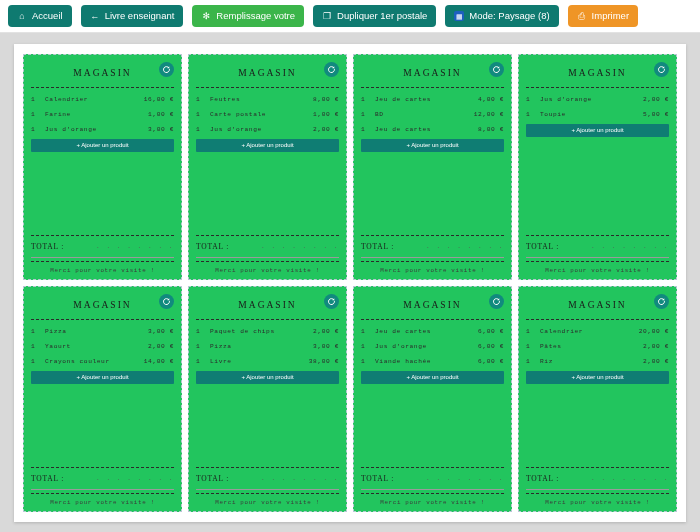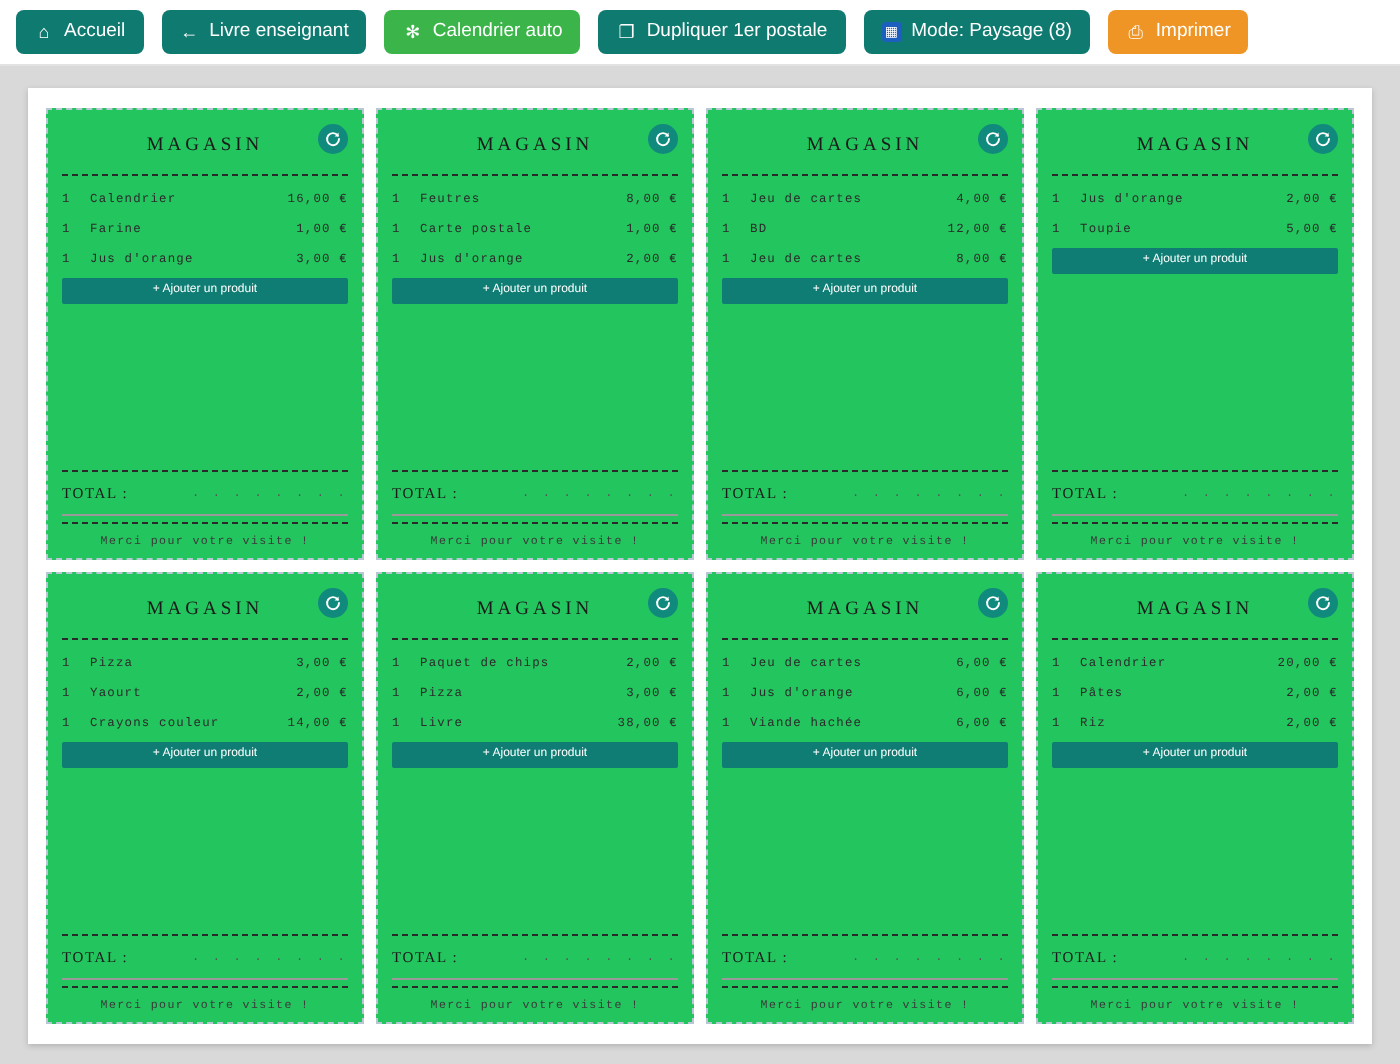--- a/index.html
+++ b/index.html
@@ -186,21 +186,21 @@
     <button class="tbtn" style="background: rgb(15, 122, 112);">
       <span class="glyph">⌂</span>
       <span>Accueil</span>
     </button>
     <button class="tbtn" style="background: rgb(15, 122, 112);">
       <span class="glyph">←</span>
       <span>Livre enseignant</span>
     </button>
     <button class="tbtn" style="background: rgb(59, 181, 74);">
       <span class="glyph">✻</span>
-      <span>Calendrier auto</span>
+      <span>Remplissage votre</span>
     </button>
     <button class="tbtn" style="background: rgb(15, 122, 112);">
       <span class="glyph">❐</span>
       <span>Dupliquer 1er postale</span>
     </button>
     <button class="tbtn" style="background: rgb(15, 122, 112);">
       <span class="boxglyph">▦</span>
       <span>Mode: Paysage (8)</span>
     </button>
     <button class="tbtn" style="background: rgb(239, 149, 38);">

